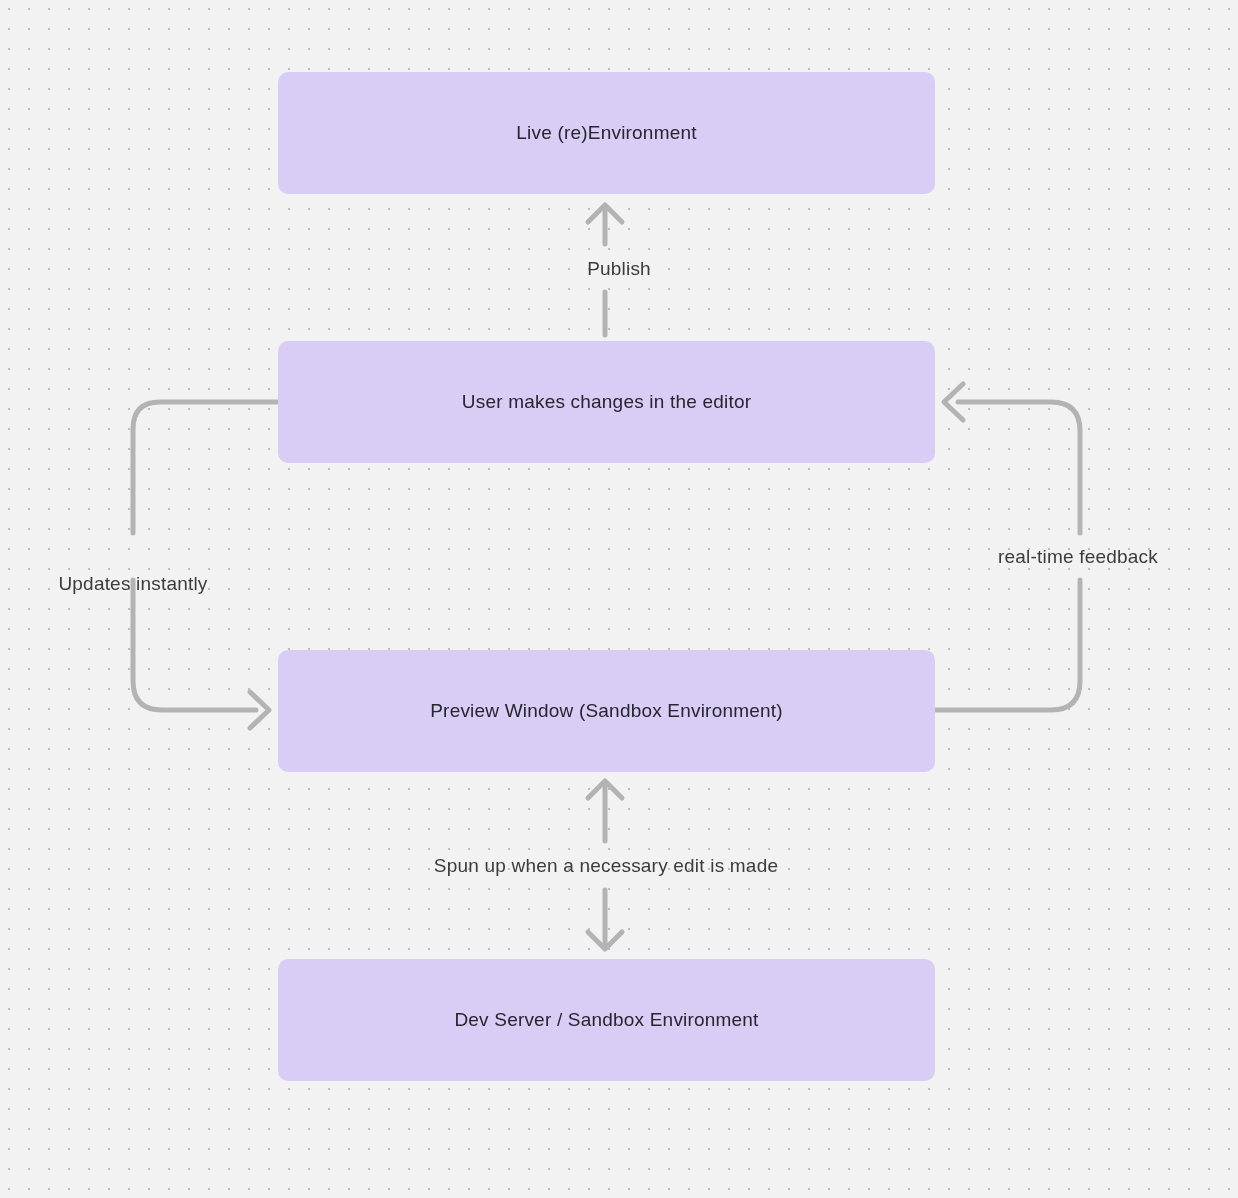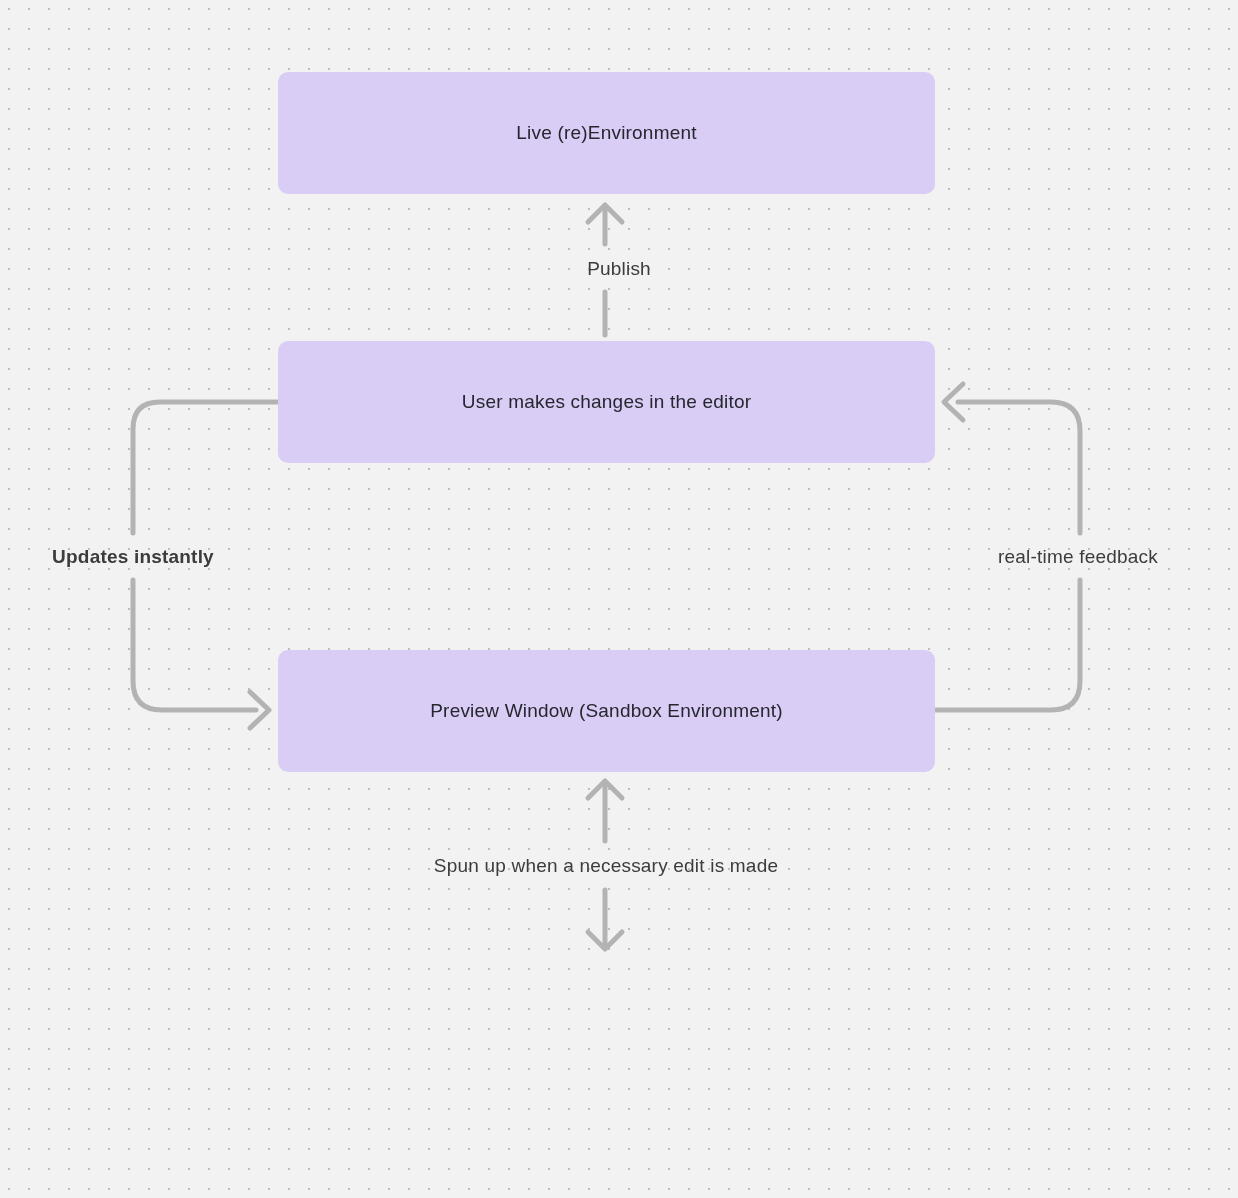--- a/index.html
+++ b/index.html
@@ -96,22 +96,25 @@
   </div>
 
   <div class="node" style="top: 341px; align-items: center;">
     <span class="node-label">User makes changes in the editor</span>
   </div>
 
   <div class="node" style="top: 650px; align-items: center;">
     <span class="node-label">Preview Window (Sandbox Environment)</span>
   </div>
 
+  <div class="node" style="top: 959px;">
+    <span class="node-label">Dev Server / Sandbox Environment</span>
+  </div>
 
   <div class="edge-label" style="left: 604px; top: 269px; margin-left: 15px;">Publish</div>
 
-  <div class="edge-label" style="left: 133px; top: 557px; font-weight: bold;">Updates instantly</div>
+  <div class="edge-label" style="left: 133px; top: 584px;">Updates instantly</div>
 
   <div class="edge-label" style="left: 1078px; top: 557px;">real-time feedback</div>
 
   <div class="edge-label" style="left: 606px; top: 866px;">Spun up when a necessary edit is made</div>
 
 </div>
 
 </body></html>

